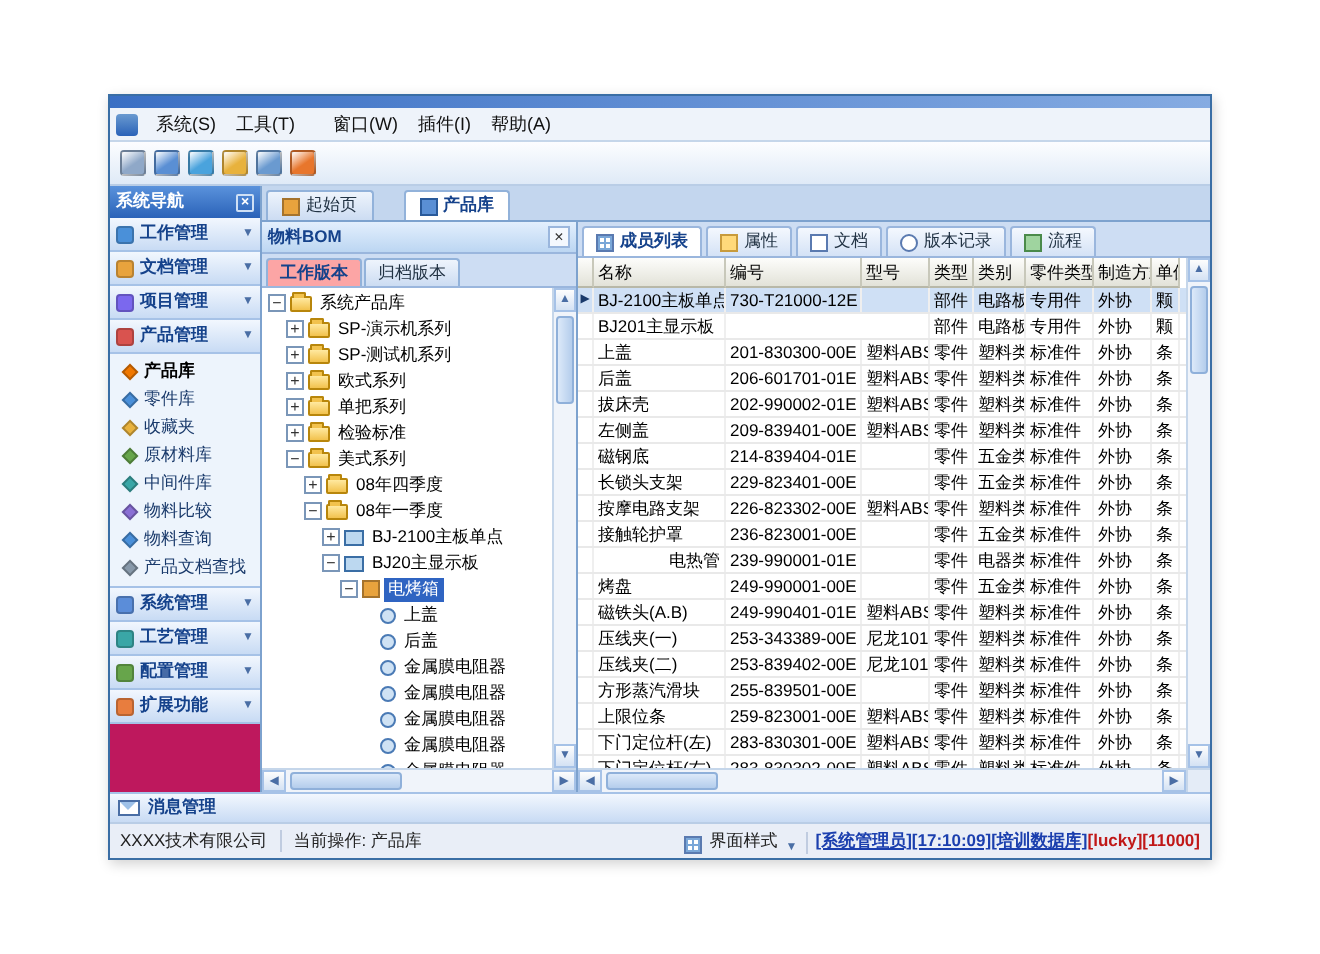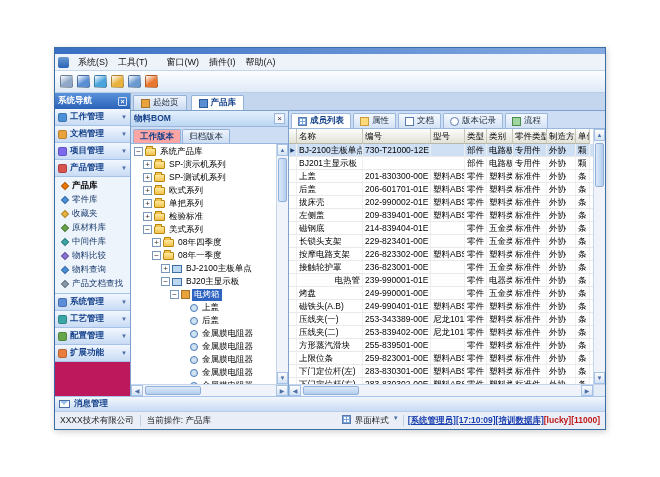--- a/index.html
+++ b/index.html
@@ -33,21 +33,21 @@
   .sb-gicon{width:9px;height:9px;border-radius:2px;flex:none;border:1px solid rgba(0,0,0,.2)}
   .sb-garrow{margin-left:auto;font-size:6px;color:#4a6ea5}
   .sb-items{background:#edf4fc;padding:2px 0;border-bottom:1px solid #a6c2e7}
   .sb-item{display:flex;align-items:center;gap:4px;height:14px;padding:0 2px 0 7px;
     font-size:8.5px;color:#1a3a6b;white-space:nowrap;overflow:hidden}
   .sb-item.sel{color:#000;font-weight:bold}
   .sb-iicon{width:6px;height:6px;transform:rotate(45deg);flex:none;border:1px solid rgba(0,0,0,.25)}
   .sb-fill{flex:1}
   
   .main{flex:1;display:flex;flex-direction:column;min-width:0;overflow:hidden}
-  .doctabs{height:18px;flex:none;display:flex;align-items:flex-end;gap:4px;padding:0 2px;
+  .doctabs{height:18px;flex:none;display:flex;align-items:flex-end;gap:15px;padding:0 2px;
     background:#c3d6ee;border-bottom:1px solid #7da2ce}
   .doctab{display:flex;align-items:center;gap:3px;height:15px;padding:0 7px;font-size:8.5px;color:#234;
     background:linear-gradient(#eef4fc,#ccdcf2);border:1px solid #92b2da;border-bottom:none;border-radius:2px 2px 0 0}
   .doctab.active{background:#fff;font-weight:bold;color:#15428b}
   .dticon{width:9px;height:9px;border:1px solid #666;flex:none}
   .home-icon{background:#e8a33d;border-color:#a5732c}
   .product-icon{background:#5a8fd4;border-color:#2a5a9a}
   .workarea{flex:1;display:flex;min-height:0;overflow:hidden}
   
   .bom{width:158px;flex:none;display:flex;flex-direction:column;border-right:1px solid #7da2ce;background:#fff;overflow:hidden}
@@ -117,21 +117,21 @@
   
   .msgbar{height:15px;flex:none;display:flex;align-items:center;gap:4px;padding:0 4px;
     background:linear-gradient(#f2f7fe,#c8dbf4);border-top:1px solid #a6c2e7;
     font-size:8.5px;font-weight:bold;color:#15428b}
   .mail-icon{width:11px;height:8px;background:#fff;border:1px solid #4a6ea5;position:relative;flex:none}
   .mail-icon::before{content:'';position:absolute;left:0;top:0;
     border-left:4px solid transparent;border-right:4px solid transparent;border-top:4px solid #9ec1e8}
   .statusbar{height:18px;flex:none;display:flex;align-items:center;gap:6px;padding:0 5px;
     background:#e9eef7;border-top:1px solid #b9cde6;font-size:8.5px;color:#222}
   .st-sep{width:1px;height:11px;background:#c0cce0;flex:none}
-  .status-right{margin-left:auto;display:flex;align-items:flex-start;gap:4px}
+  .status-right{margin-left:auto;display:flex;align-items:flex-end;gap:4px}
   .dd-arrow{font-size:6px;color:#4a6ea5}
   .info-seg{font-weight:bold;white-space:nowrap}
 </style>
 </head>
 <body>
 
 <div class="window">
   <div class="titlebar"></div>
 
   <div class="menubar">

